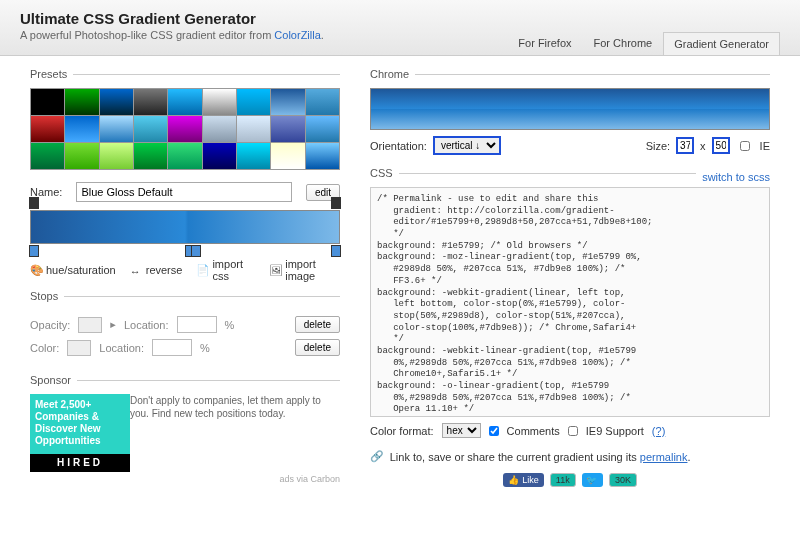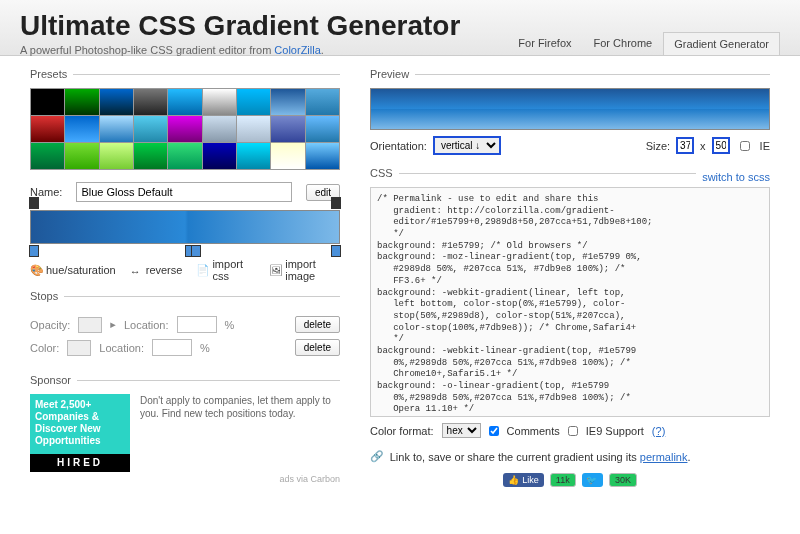--- a/index.html
+++ b/index.html
@@ -1,18 +1,18 @@
 <!DOCTYPE html>
 <html><head>
 <meta charset="utf-8">
 <style>
 * { box-sizing: border-box; margin: 0; padding: 0; }
 body { font-family: Arial, Helvetica, sans-serif; font-size: 11px; color: #333; background: #fff; width: 800px; height: 534px; overflow: hidden; }
 .header { background: linear-gradient(#f8f8f8, #e6e6e6); border-bottom: 1px solid #ccc; padding: 10px 20px; height: 56px; position: relative; }
-.header h1 { font-size: 28px; font-weight: bold; color: #222; }
+.header h1 { font-size: 15px; font-weight: bold; color: #222; }
 .header .subtitle { font-size: 11px; color: #666; margin-top: 2px; }
 .header .subtitle a { color: #2a6cc7; text-decoration: none; }
 .nav-tabs { position: absolute; right: 20px; bottom: 0; display: flex; align-items: center; }
 .nav-tabs .tab { padding: 5px 10px; font-size: 11px; color: #444; cursor: pointer; border: 1px solid transparent; }
 .nav-tabs .tab.active { background: #f1f1f1; border: 1px solid #ccc; border-bottom: none; }
 .content { display: flex; padding: 12px 30px; gap: 30px; }
 .col { flex: 1; }
 .col-left { flex: 0 0 310px; }
 .col-right { flex: 1; }
 fieldset { border: 1px solid #ccc; border-left: none; border-right: none; border-bottom: none; margin-bottom: 12px; padding: 8px 0 0 0; position: relative; }
@@ -28,37 +28,37 @@
 .gradient-bar { height: 34px; background: linear-gradient(90deg, #1e5799, #2989d8 50%, #207cca 51%, #7db9e8); border: 1px solid #888; position: relative; }
 .marker { position: absolute; width: 10px; height: 12px; background: #333; cursor: pointer; }
 .marker.top { top: -13px; }
 .marker.bot { bottom: -13px; background: #4a90d9; border: 1px solid #333; }
 .actions { display: flex; gap: 14px; margin: 14px 0 8px; font-size: 11px; }
 .actions .action { display: flex; align-items: center; gap: 4px; color: #333; cursor: pointer; }
 .actions .icon { width: 12px; height: 12px; display: inline-block; }
 .stops-row { display: flex; align-items: center; gap: 8px; margin: 6px 0; color: #888; }
 .stops-row input[type=text] { width: 40px; border: 1px solid #bbb; padding: 2px; font-size: 10px; }
 .stops-row .swatch-sm { width: 24px; height: 16px; border: 1px solid #bbb; background: #eee; display: inline-block; }
-.sponsor-box { display: flex; gap: 10px; align-items: flex-start; }
+.sponsor-box { display: flex; align-items: flex-start; }
 .sponsor-img { width: 100px; height: 78px; background: #2bd4c5; color: #fff; font-size: 10px; padding: 5px; line-height: 1.2; font-weight: bold; position: relative; }
 .sponsor-img .hired { position: absolute; bottom: 0; left: 0; right: 0; background: #000; color: #fff; text-align: center; letter-spacing: 3px; font-size: 10px; padding: 3px 12px; }
 .sponsor-txt { font-size: 10px; color: #666; flex: 1; line-height: 1.3; }
 .ads { font-size: 9px; color: #aaa; text-align: right; margin-top: 2px; }
 .preview-bar { height: 42px; background: linear-gradient(180deg, #1e5799, #2989d8 50%, #207cca 51%, #7db9e8); border: 1px solid #888; }
 .preview-ctrl { display: flex; align-items: center; gap: 6px; margin-top: 6px; font-size: 11px; }
 .preview-ctrl select, .preview-ctrl input { border: 2px solid #1d4ed8; font-size: 10px; padding: 1px 2px; }
 .preview-ctrl input { width: 18px; }
 .css-box { border: 1px solid #ccc; background: #fafafa; padding: 6px; font-family: 'Courier New', monospace; font-size: 9px; line-height: 1.3; color: #333; height: 230px; overflow: hidden; white-space: pre-wrap; word-break: break-all; }
 .fmt-row { display: flex; align-items: center; gap: 8px; margin-top: 6px; font-size: 11px; }
 .fmt-row select { border: 1px solid #aaa; font-size: 10px; }
 .fmt-row a { color: #2a6cc7; }
 .link-row { margin-top: 12px; font-size: 11px; color: #333; display: flex; align-items: center; gap: 6px; }
 .link-row a { color: #2a6cc7; }
 .social { display: flex; gap: 6px; margin-top: 10px; justify-content: center; }
-.social-btn { display: inline-flex; align-items: center; gap: 3px; border: 1px solid #bbb; border-radius: 3px; padding: 1px 5px; font-size: 9px; background: #22c55e; }
+.social-btn { display: inline-flex; align-items: center; gap: 3px; border: 1px solid #bbb; border-radius: 3px; padding: 1px 5px; font-size: 9px; background: #14b8a6; }
 .fb { background: #3b5998; color: #fff; border: none; }
 .chk { width: 10px; height: 10px; }
 </style>
 </head>
 <body>
 
 <div class="header">
   <h1>Ultimate CSS Gradient Generator</h1>
   <div class="subtitle">
     <span>A powerful Photoshop-like CSS gradient editor from </span><a href="#">ColorZilla</a><span>.</span>
@@ -172,21 +172,21 @@
           <div class="hired">HIRED</div>
         </div>
         <div class="sponsor-txt">Don't apply to companies, let them apply to you. Find new tech positions today.</div>
       </div>
       <div class="ads">ads via Carbon</div>
     </fieldset>
   </div>
 
   <div class="col col-right">
     <fieldset>
-      <legend>Preview</legend>
+      <legend>Chrome</legend>
       <div class="preview-bar"></div>
       <div class="preview-ctrl">
         <span>Orientation:</span>
         <select><option>vertical ↓</option></select>
         <span style="flex:1"></span>
         <span>Size:</span>
         <input type="text" value="370" style="">
         <span>x</span>
         <input type="text" value="50" style="">
         <input type="checkbox" class="chk" style="">

